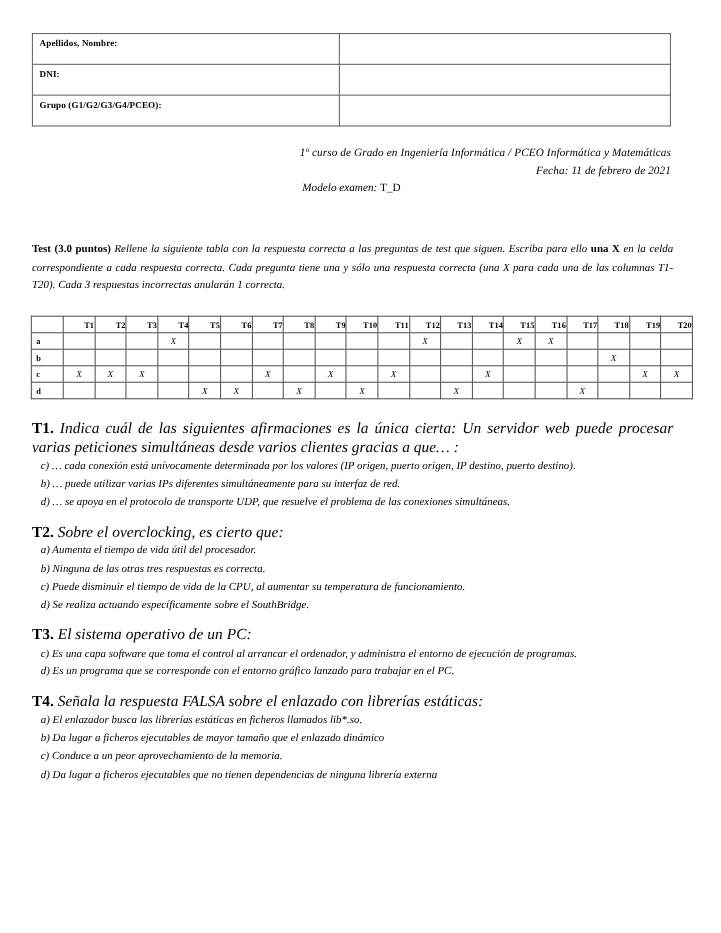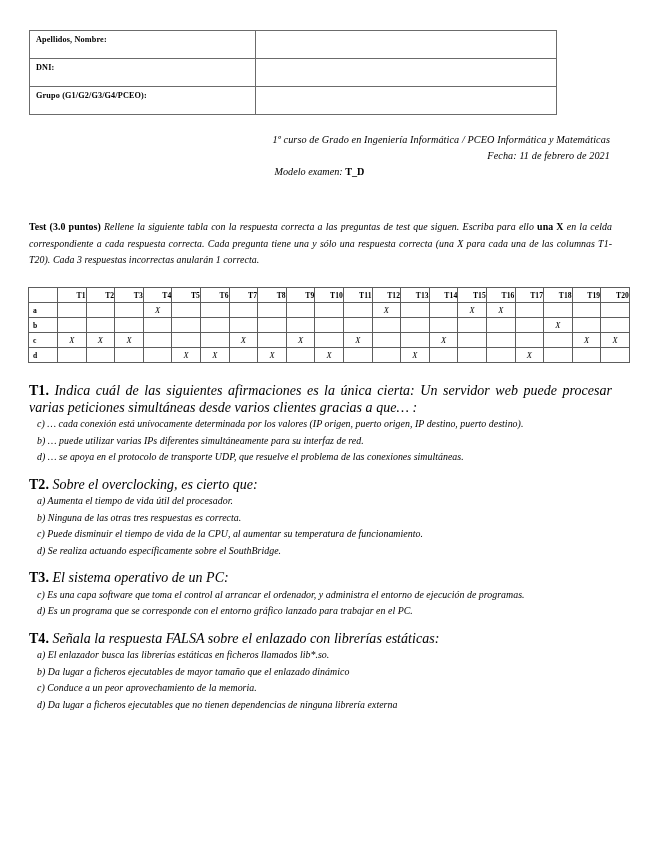--- a/index.html
+++ b/index.html
@@ -22,21 +22,21 @@
     top: 0;
     width: 655px;
     height: 848px;
   }
 
   
   .info-table {
     position: absolute;
     left: 29px;
     top: 30px;
-    width: 528px;
+    width: 581px;
     border-collapse: collapse;
     table-layout: fixed;
   }
   .info-table td {
     border: 1px solid #6b6b6b;
     vertical-align: top;
     padding: 4px 6px 0 6px;
     height: 23px;
     font-family: "Liberation Serif", serif;
     font-weight: bold;
@@ -69,21 +69,21 @@
     letter-spacing: 0.1px;
     text-align: right;
   }
   .heading .h-model {
     font-style: italic;
     font-size: 10.2px;
     line-height: 16px;
   }
   .heading .h-model b {
     font-style: normal;
-    font-weight: bold;
+    font-weight: normal;
     text-align: right;
   }
 
   
   .instructions {
     position: absolute;
     left: 29px;
     top: 219px;
     width: 583px;
     font-style: italic;

